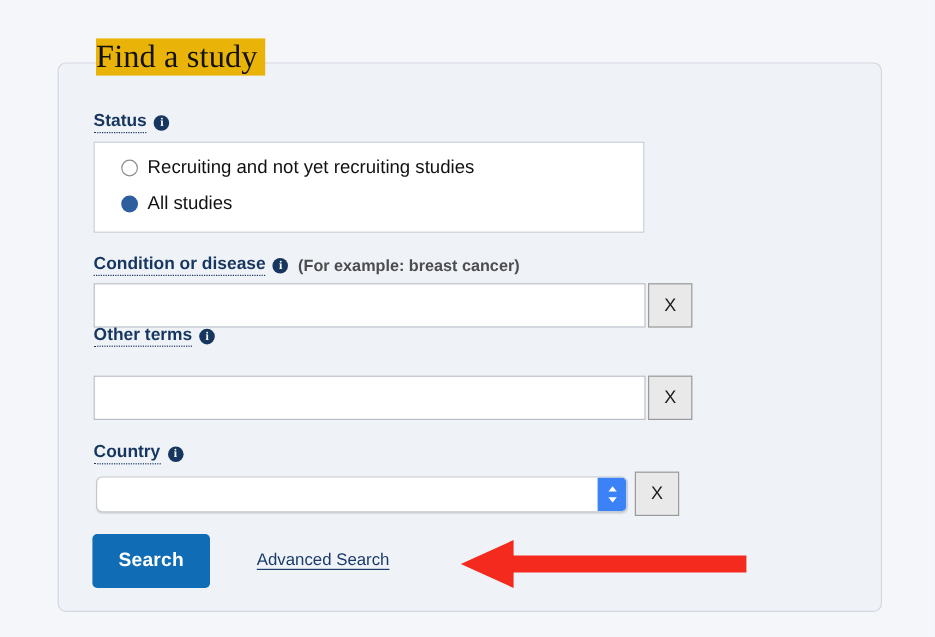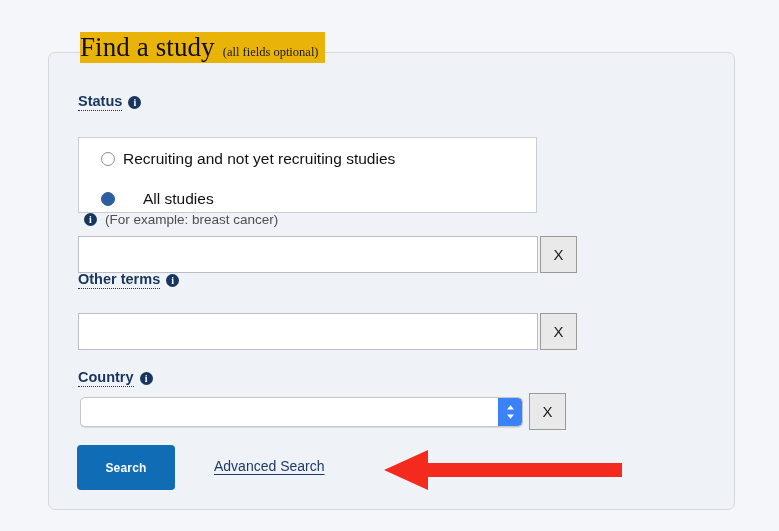--- a/index.html
+++ b/index.html
@@ -87,43 +87,42 @@
     text-align: center;
     line-height: 13px;
     margin-left: 6px;
     position: relative;
     top: 0px;
   }
   .hint-text {
     font-size: 13.5px;
     color: #4d4d4d;
     margin-left: 8px;
-    font-weight: normal;
+    font-weight: bold;
   }
 
   
   .status-box {
     position: absolute;
     left: 78px;
     top: 118px;
     width: 459px;
     height: 76px;
     background: #ffffff;
     border: 1px solid #c9ced6;
     box-sizing: border-box;
-    margin-top: 19px;
   }
   .radio-row {
     position: absolute;
     display: flex;
     align-items: center;
     left: 22px;
   }
   .radio-row.r1 { top: 12px; }
-  .radio-row.r2 { top: 52px; gap: 20px; }
+  .radio-row.r2 { top: 42px; }
   .radio-dot {
     width: 14px;
     height: 14px;
     border-radius: 50%;
     box-sizing: border-box;
     flex: 0 0 auto;
   }
   .radio-dot.off {
     background: #ffffff;
     border: 1.5px solid #8e8e8e;
@@ -214,21 +213,21 @@
   .search-btn {
     position: absolute;
     left: 77px;
     top: 445px;
     width: 98px;
     height: 45px;
     background: #0f6cb5;
     border: none;
     border-radius: 4px;
     color: #ffffff;
-    font-size: 12px;
+    font-size: 16px;
     font-weight: bold;
     font-family: "Liberation Sans", sans-serif;
     cursor: pointer;
     letter-spacing: 0.2px;
   }
   .adv-link {
     position: absolute;
     left: 214px;
     top: 458px;
     font-size: 14px;
@@ -249,40 +248,40 @@
     pointer-events: none;
   }
 </style>
 </head>
 <body>
 
 <div class="panel"></div>
 
 <div class="title-band">
   <span class="title-main">Find a study</span>
-  <span class="title-sub">(all fields optional)</span>
 </div>
 
 <div class="field-label-row" style="left:78px; top:93px;align-items:center;">
   <span class="field-label">Status</span>
   <span class="info-icon">i</span>
 </div>
 
 <div class="status-box">
   <div class="radio-row r1">
     <span class="radio-dot off"></span>
     <span class="radio-label">Recruiting and not yet recruiting studies</span>
   </div>
   <div class="radio-row r2">
     <span class="radio-dot on"></span>
     <span class="radio-label">All studies</span>
   </div>
 </div>
 
 <div class="field-label-row" style="left:78px; top:212px;">
+  <span class="field-label">Condition or disease</span>
   <span class="info-icon">i</span>
   <span class="hint-text">(For example: breast cancer)</span>
 </div>
 <div class="input-row" style="left:78px; top:236px;">
   <input class="text-input" type="text" value="" style="">
   <button class="x-btn">X</button>
 </div>
 
 <div class="field-label-row" style="left:78px; top:271px;">
   <span class="field-label">Other terms</span>

